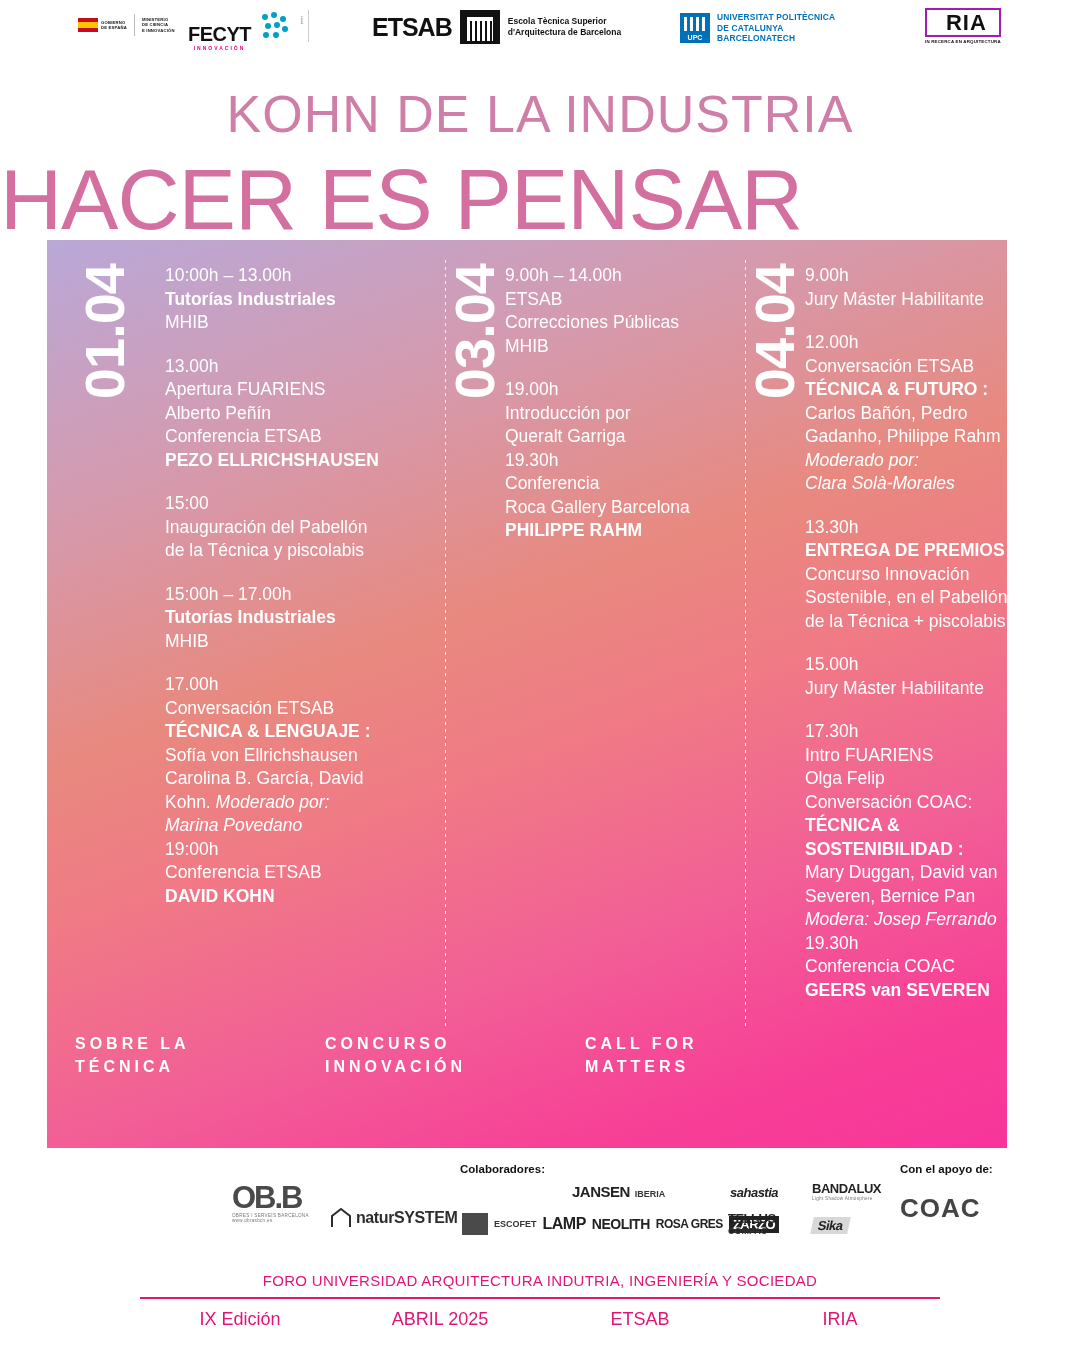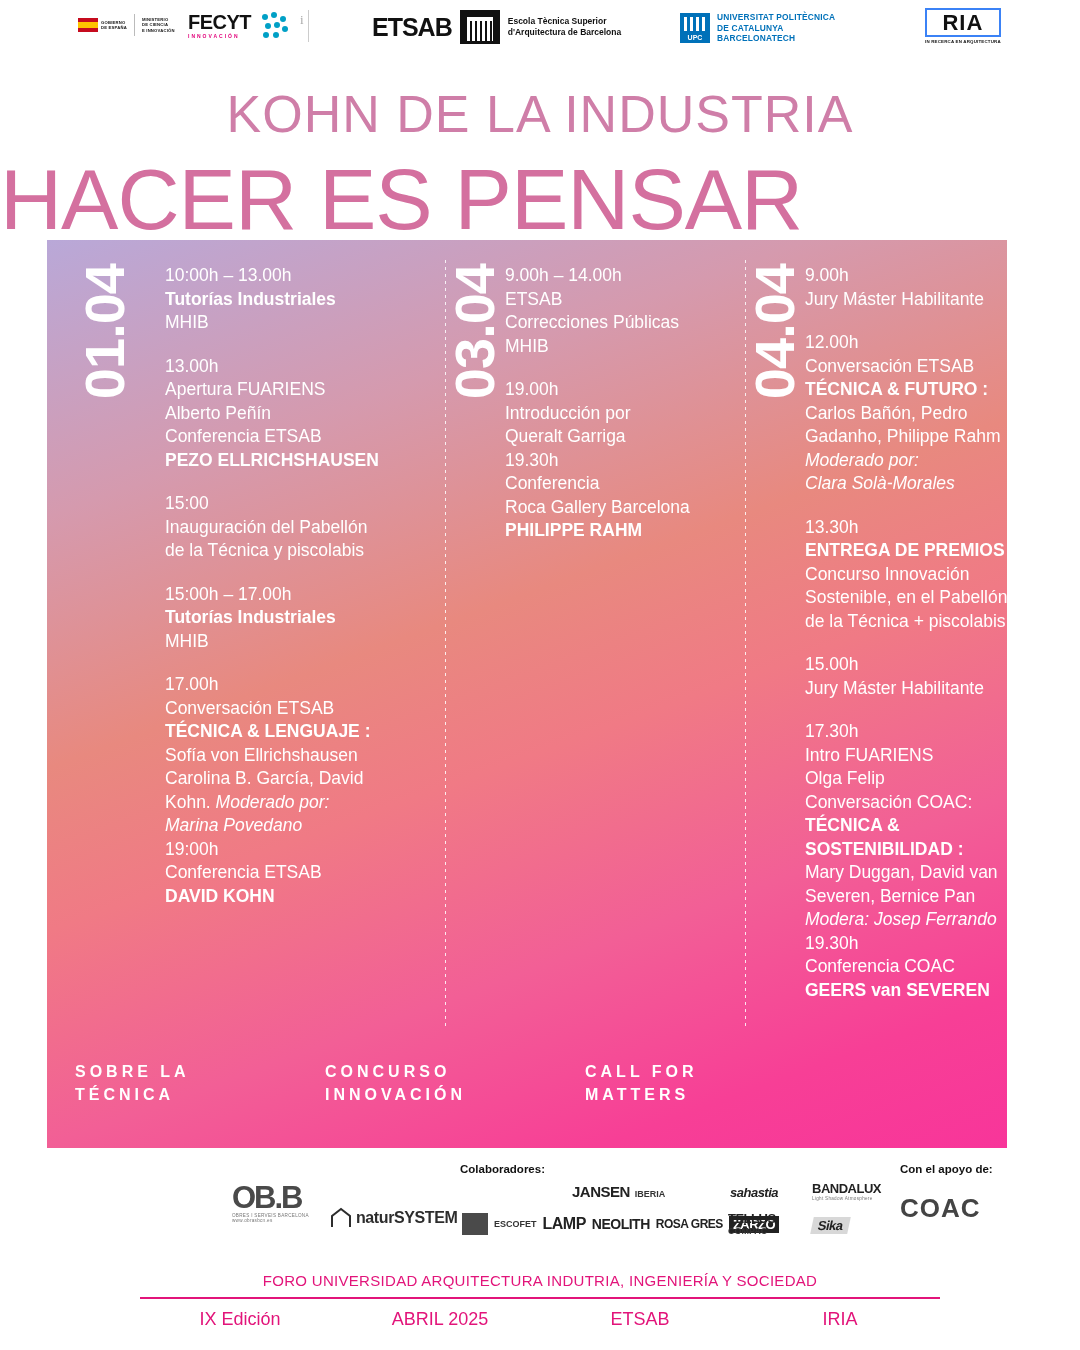--- a/index.html
+++ b/index.html
@@ -13,42 +13,42 @@
   }
   
   .logobar{
     position:absolute;top:0;left:0;width:1080px;height:62px;
     background:#ffffff;
   }
   .logo-gob{position:absolute;left:78px;top:14px;display:flex;align-items:center;gap:3px;}
   .flag{width:20px;height:14px;background:linear-gradient(to bottom,#c60b1e 0 28%,#ffc400 28% 72%,#c60b1e 72% 100%);}
   .gob-text{font-size:4.2px;line-height:5.4px;color:#111;letter-spacing:.2px;font-weight:bold;}
   .sep-v{width:1px;height:22px;background:#bbb;margin:0 4px;}
-  .fecyt{position:absolute;left:188px;top:12px;}
+  .fecyt{position:absolute;left:188px;top:24px;text-align:center;}
   .fecyt-name{font-size:20px;font-weight:bold;color:#111;letter-spacing:-.5px;line-height:20px;}
   .fecyt-sub{font-size:5px;color:#e2007a;letter-spacing:2px;font-weight:bold;margin-top:1px;}
   .fecyt-dots{position:absolute;left:262px;top:12px;width:26px;height:26px;}
   .fecyt-dots i{position:absolute;width:6px;height:6px;border-radius:50%;background:#00a0c6;}
   .thin-bar{position:absolute;left:308px;top:10px;width:1px;height:32px;background:#ccc;}
   .i-mark{position:absolute;left:300px;top:12px;font-size:13px;color:#aaa;font-family:"Liberation Serif",serif;}
   .etsab{position:absolute;left:372px;top:10px;display:flex;align-items:center;gap:8px;}
   .etsab-word{font-size:25px;font-weight:bold;letter-spacing:-1px;color:#111;}
   .etsab-badge{width:40px;height:34px;background:#111;position:relative;}
   .etsab-badge:after{content:"";position:absolute;left:7px;top:7px;width:26px;height:20px;
     background:repeating-linear-gradient(to right,#fff 0 3px,#111 3px 5px);border-top:4px solid #fff;}
   .etsab-txt{font-size:8.5px;line-height:11px;color:#111;font-weight:bold;}
   .upc{position:absolute;left:680px;top:12px;display:flex;align-items:center;gap:7px;}
   .upc-sq{width:30px;height:30px;background:#0071b9;position:relative;}
   .upc-sq:before{content:"";position:absolute;left:4px;top:4px;width:22px;height:14px;
     background:repeating-linear-gradient(to right,#fff 0 3px,#0071b9 3px 6px),
                repeating-linear-gradient(to bottom,#fff 0 3px,#0071b9 3px 6px);}
   .upc-sq:after{content:"UPC";position:absolute;left:0;right:0;bottom:2px;text-align:center;font-size:7px;color:#fff;font-weight:bold;}
   .upc-txt{font-size:8.4px;line-height:10.5px;color:#0071b9;font-weight:bold;letter-spacing:.2px;}
   .ria{position:absolute;left:925px;top:8px;text-align:center;}
-  .ria-box{border:2px solid #3b82f6;padding:1px 0 0;font-size:22px;font-weight:bold;letter-spacing:1px;color:#111;line-height:24px;}
+  .ria-box{border:2px solid #a21caf;padding:1px 12px 0;font-size:22px;font-weight:bold;letter-spacing:1px;color:#111;line-height:24px;text-align:right;}
   .ria-sub{font-size:4.4px;color:#111;margin-top:2px;letter-spacing:.2px;font-weight:bold;}
 
   
   .title1{
     position:absolute;top:84px;left:0;width:1080px;text-align:center;
     font-size:52px;letter-spacing:1px;color:#cf7ea8;font-weight:normal;
   }
   .title2{
     position:absolute;top:150px;left:0;width:1080px;text-align:left;
     font-size:86px;letter-spacing:-1px;color:#d4709f;font-weight:normal;
@@ -69,21 +69,21 @@
   }
   .coltext{
     position:absolute;left:0;top:0;width:255px;
     font-size:17.5px;line-height:23.5px;color:#ffffff;
   }
   .coltext p{margin:0 0 20px 0;}
   .coltext b{font-weight:bold;}
   .coltext i{font-style:italic;}
 
   
-  .plabels{position:absolute;left:0;top:820px;width:960px;height:80px;padding-left:32px;}
+  .plabels{position:absolute;left:0;top:792px;width:960px;height:80px;padding-left:32px;}
   .plab{position:absolute;font-size:16px;font-weight:bold;letter-spacing:4px;line-height:23px;color:#fff;}
 
   
   .sponsors{position:absolute;left:0;top:1155px;width:1080px;height:110px;background:#fff;color:#111;}
   .sp-title{font-size:11.5px;font-weight:bold;color:#111;}
   .sp-block{position:absolute;}
   .roca{font-size:13px;font-weight:bold;color:#111;margin-top:3px;}
   .cimsa{font-size:15px;font-weight:bold;color:#111;letter-spacing:-.3px;margin-top:6px;}
   .cimsa span{color:#00a7e1;}
   .obb{font-size:31px;font-weight:bold;color:#4a4a4a;letter-spacing:-2px;line-height:30px;}

